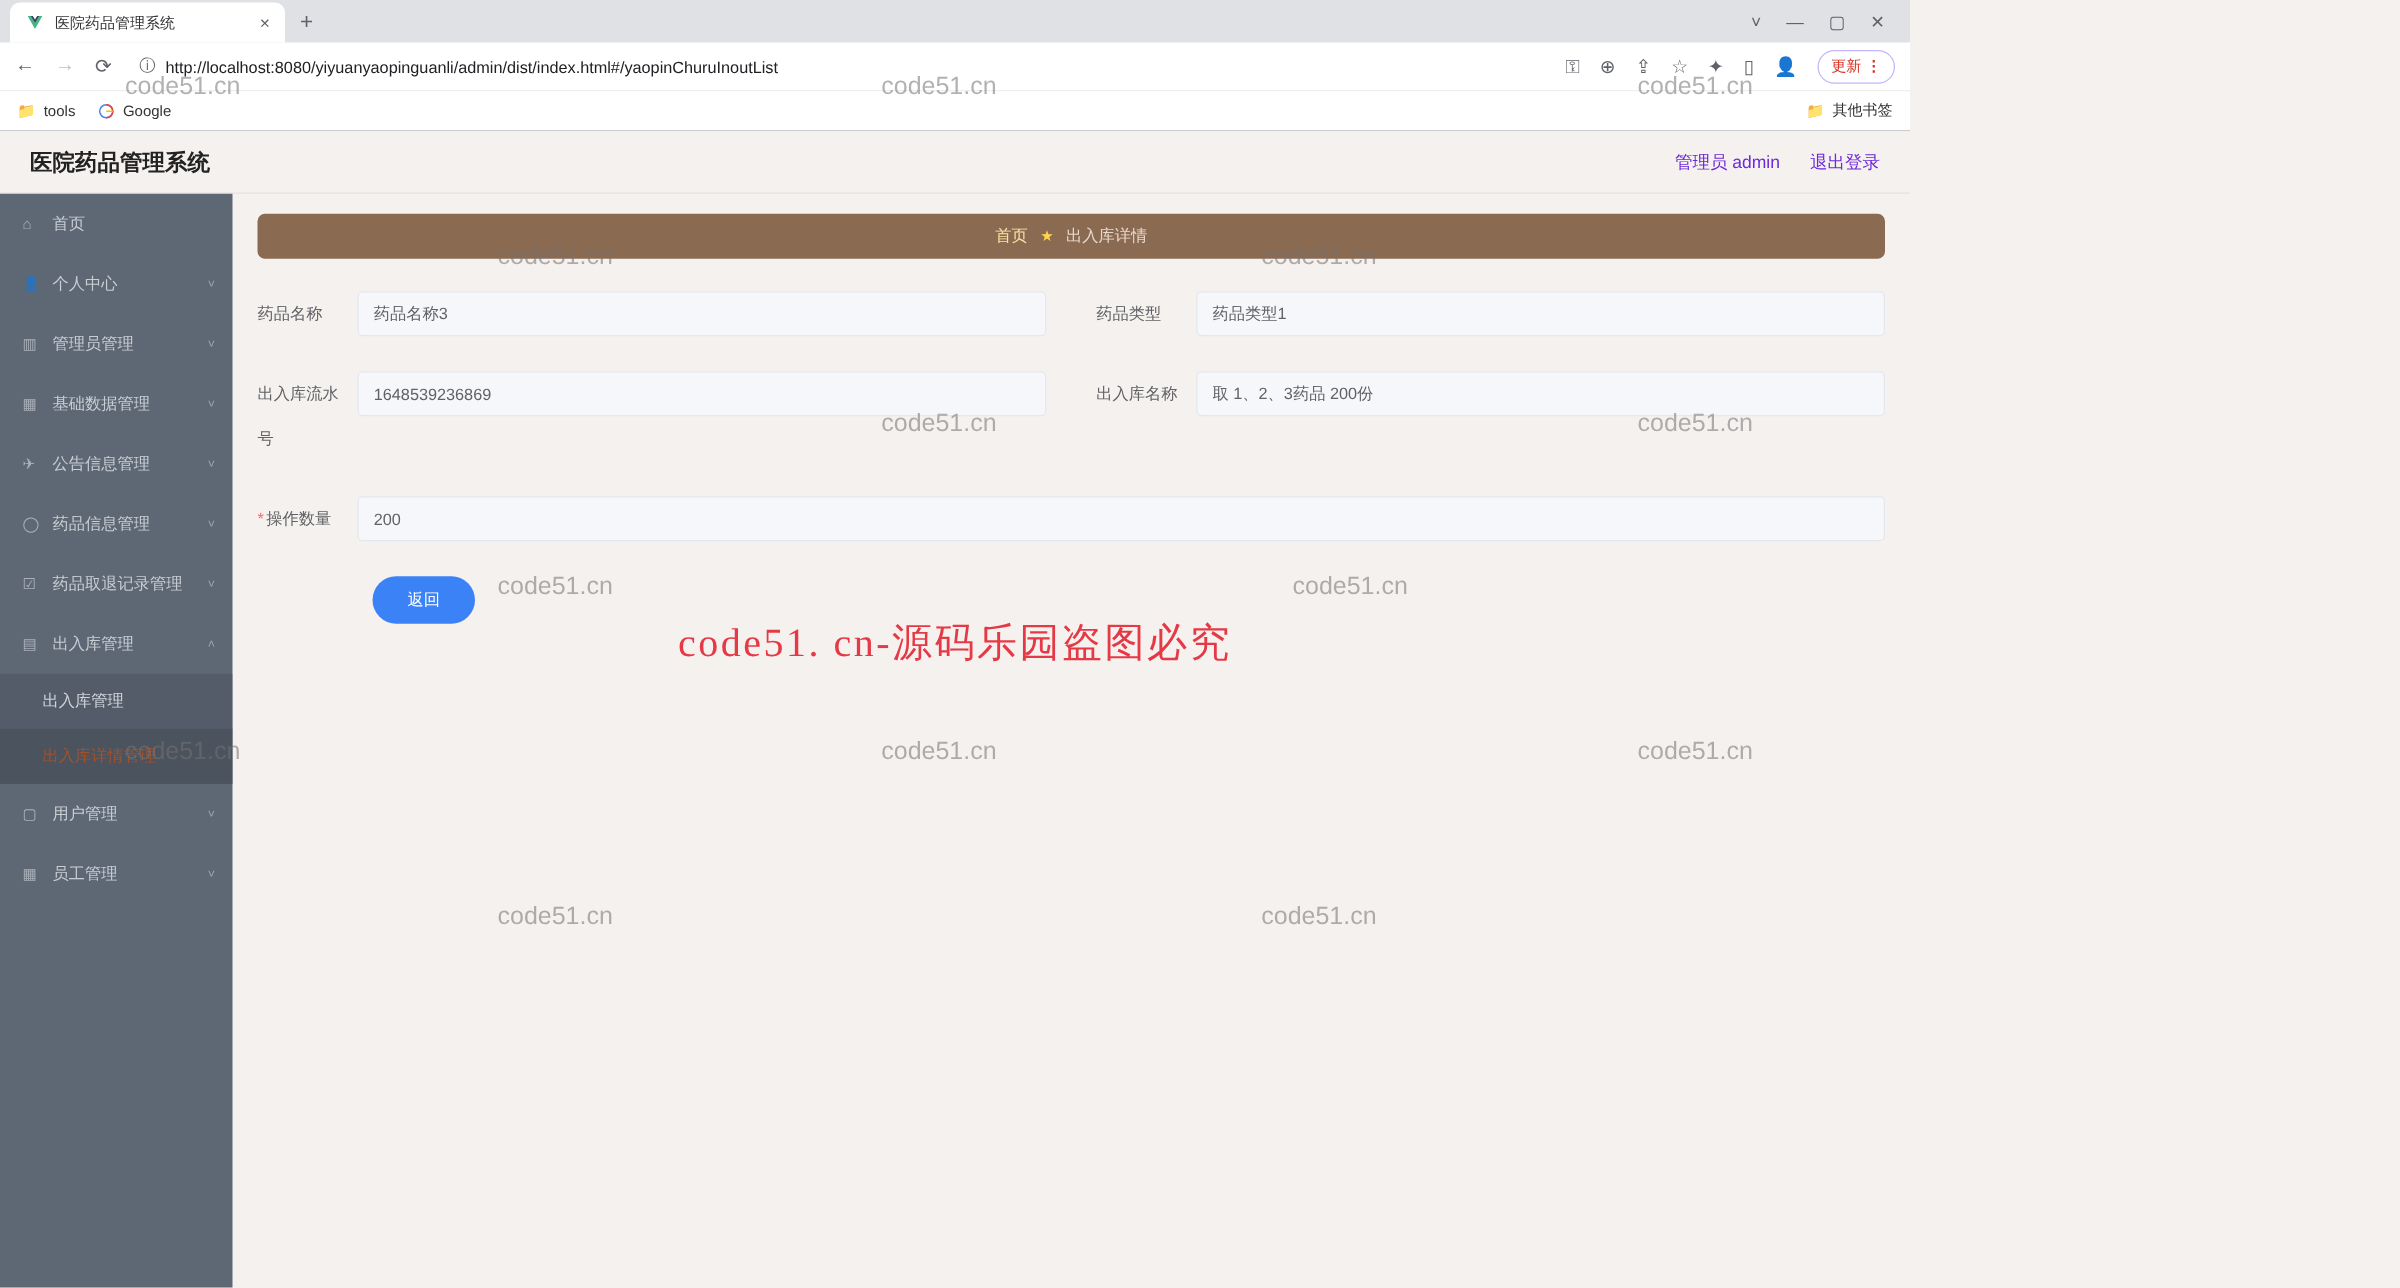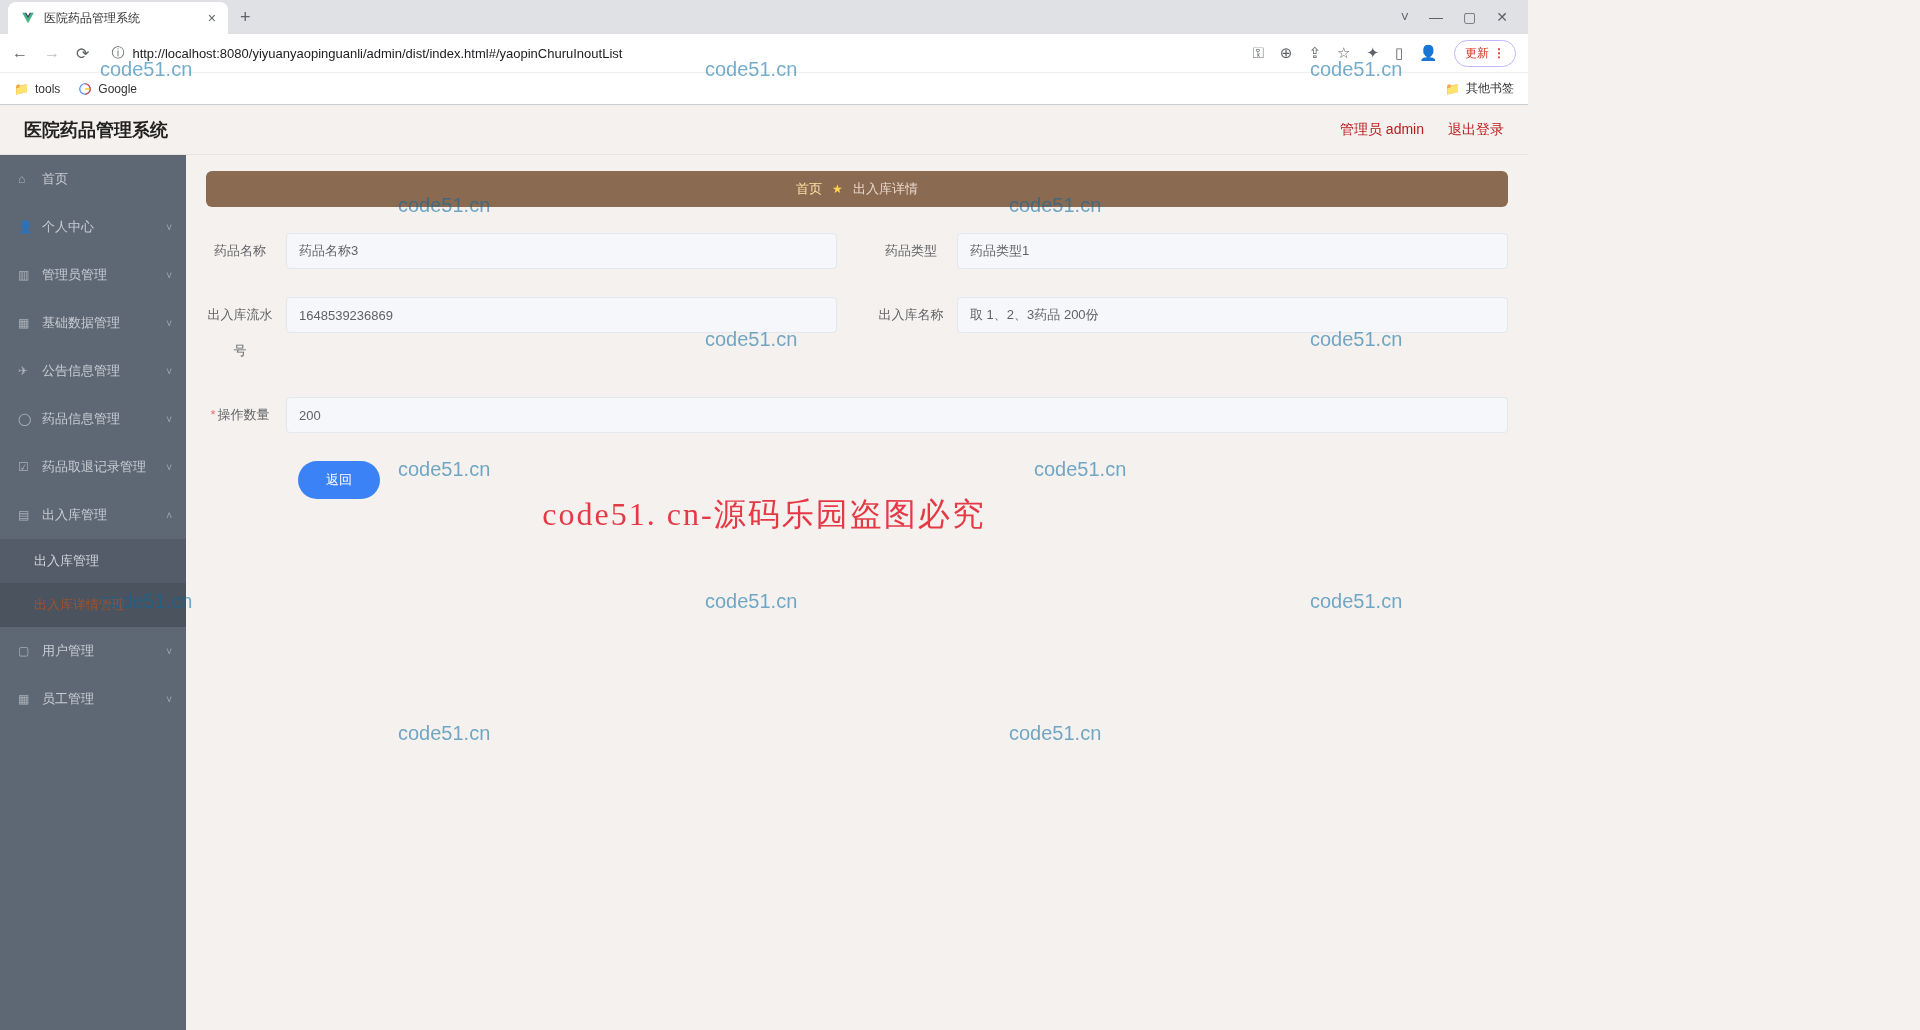--- a/index.html
+++ b/index.html
@@ -29,21 +29,21 @@
 
 .bookmark-bar { display: flex; align-items: center; height: 32px; background: #fff; padding: 0 14px; gap: 18px; border-top: 1px solid #eee; font-size: 12px; color: #333; }
 .bookmark-item { display: inline-flex; align-items: center; gap: 6px; cursor: pointer; }
 .folder-icon { color: #ffc107; }
 .g-icon { width: 14px; height: 14px; }
 .bookmark-right { margin-left: auto; }
 
 
 .app-header { display: flex; align-items: center; height: 50px; background: #f5f1ef; padding: 0 24px; border-bottom: 1px solid #e8e2de; }
 .app-title { font-size: 18px; font-weight: bold; color: #222; }
-.header-right { margin-left: auto; display: flex; align-items: center; gap: 24px; color: #b91c1c; font-size: 14px; }
+.header-right { margin-left: auto; display: flex; align-items: center; gap: 24px; color: #6d28d9; font-size: 14px; }
 .header-right span { cursor: pointer; }
 
 
 .app-body { display: flex; height: calc(1030px - 34px - 38px - 32px - 50px); }
 .sidebar { width: 186px; background: #5e6875; flex-shrink: 0; overflow-y: auto; }
 .menu-item { display: flex; align-items: center; height: 48px; padding: 0 18px; color: #c8cdd4; font-size: 13px; cursor: pointer; gap: 10px; position: relative; }
 .menu-item.has-sub::after { content: "˅"; position: absolute; right: 14px; font-size: 10px; color: #a0a6af; }
 .menu-item.expanded::after { content: "˄"; }
 .menu-icon { width: 14px; font-size: 12px; opacity: 0.7; }
 .submenu { background: #535c68; }
@@ -52,30 +52,30 @@
 
 .main { flex: 1; padding: 16px 20px; overflow: auto; }
 .breadcrumb-bar { background: #8b6a52; border-radius: 6px; height: 36px; display: flex; align-items: center; justify-content: center; gap: 10px; color: #eaddce; font-size: 13px; margin-bottom: 20px; }
 .breadcrumb-bar .bc-home { color: #ffe0a3; cursor: pointer; }
 .breadcrumb-bar .bc-star { color: #ffd54f; font-size: 12px; }
 .breadcrumb-bar .bc-current { color: #e8d9cc; }
 
 .form-area { padding: 6px 0; }
 .form-row { display: flex; gap: 40px; margin-bottom: 28px; }
 .form-item { display: flex; align-items: flex-start; flex: 1; }
-.form-label { width: 80px; text-align: center; padding-right: 12px; color: #606266; font-size: 13px; line-height: 36px; flex-shrink: 0; }
+.form-label { width: 80px; text-align: left; padding-right: 12px; color: #606266; font-size: 13px; line-height: 36px; flex-shrink: 0; }
 .form-label .req { color: #f56c6c; margin-right: 2px; }
 .form-input { flex: 1; height: 36px; border: 1px solid #e4e7ed; border-radius: 4px; padding: 12px 12px; font-size: 13px; color: #606266; background: #f9f9f9; outline: none; }
 .form-input:disabled { background: #f5f7fa; color: #606266; }
 
 .form-actions { padding-left: 92px; margin-top: 10px; }
 .btn-back { background: #3b82f6; color: #fff; border: none; height: 38px; padding: 0 28px; border-radius: 20px; font-size: 13px; cursor: pointer; }
 
 
-.watermark { position: absolute; color: #0369a1; font-size: 20px; opacity: 0.55; pointer-events: none; font-family: Arial, sans-serif; z-index: 5; }
+.watermark { position: absolute; color: #737373; font-size: 20px; opacity: 0.55; pointer-events: none; font-family: Arial, sans-serif; z-index: 5; }
 .watermark-center { position: absolute; left: 50%; top: 50%; transform: translate(-50%, -50%); color: #e63946; font-size: 32px; font-family: "SimSun", "Microsoft YaHei", serif; letter-spacing: 2px; pointer-events: none; z-index: 6; }
 .wrap-rel { position: relative; width: 1528px; height: 1030px; }
 </style>
 </head>
 <body>
 
 <div class="wrap-rel">
 
   <div class="browser-chrome">
     <div class="tab-strip">

